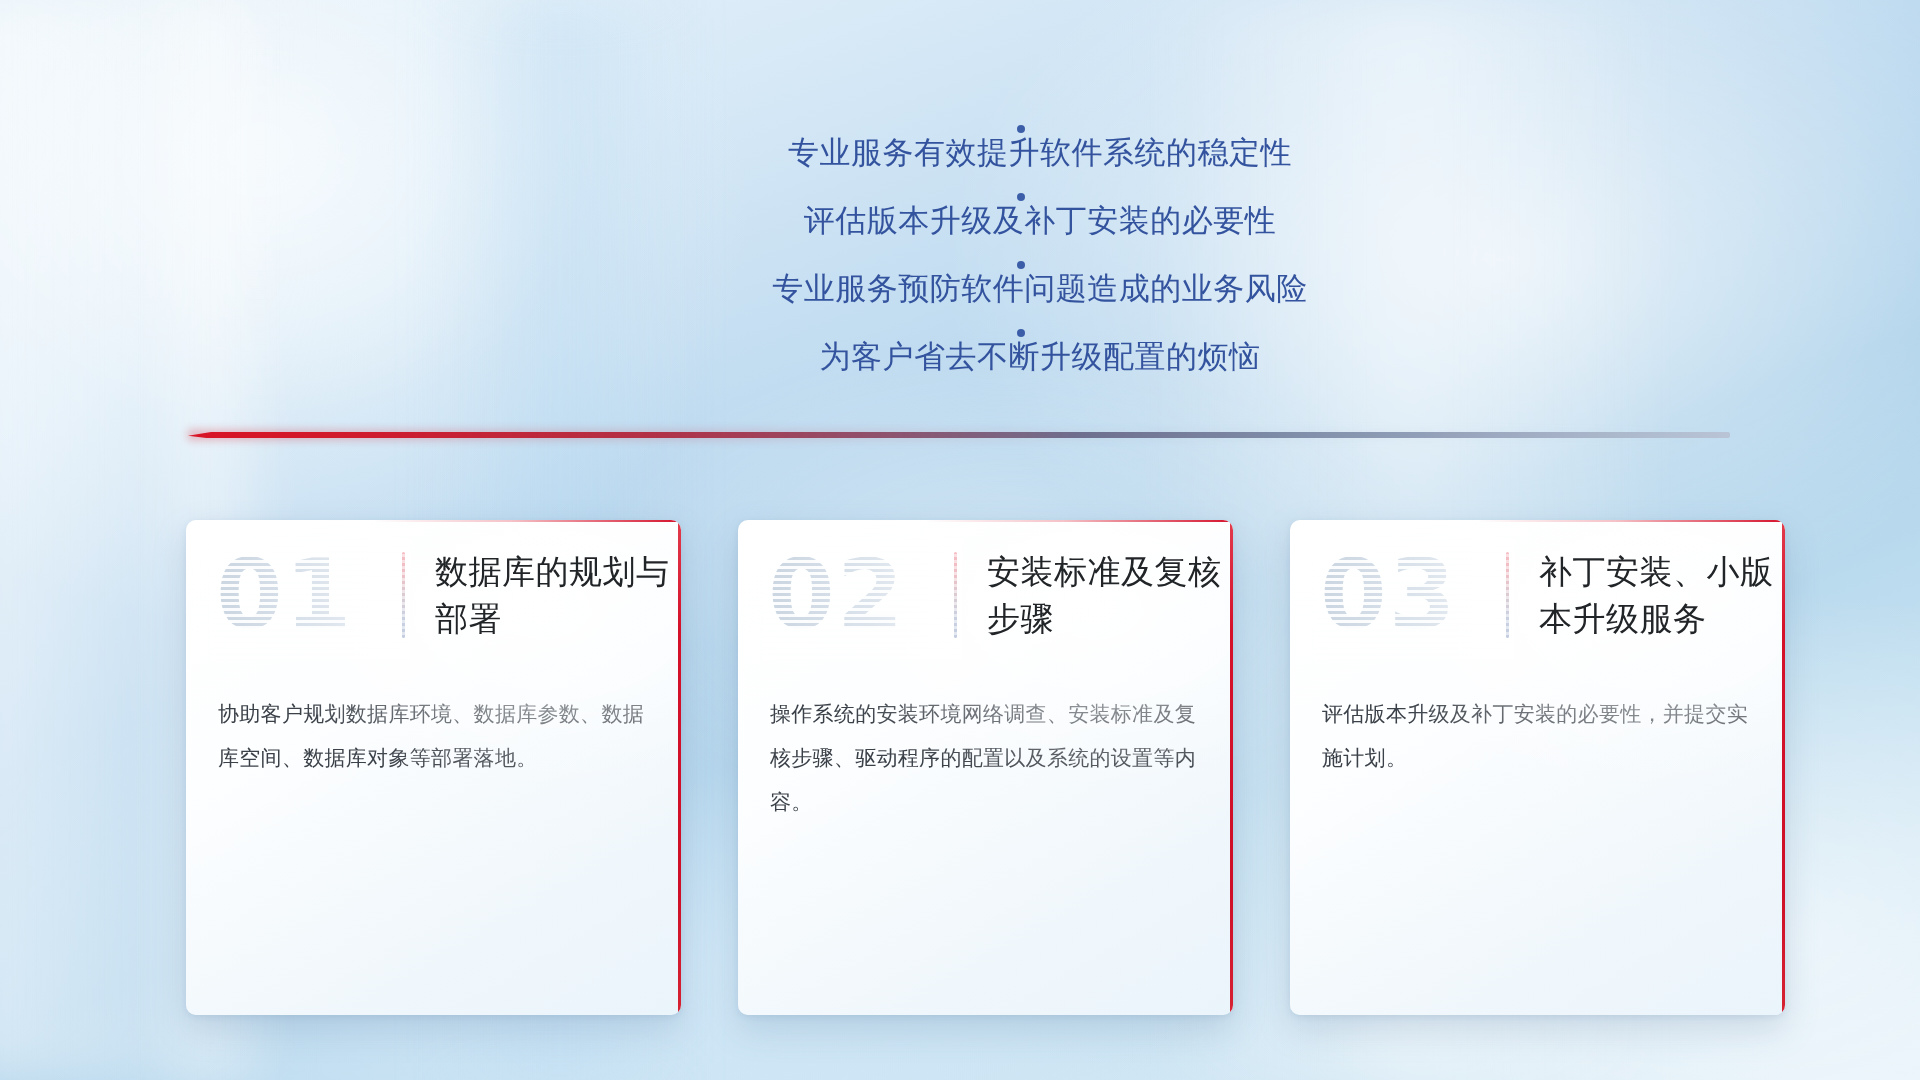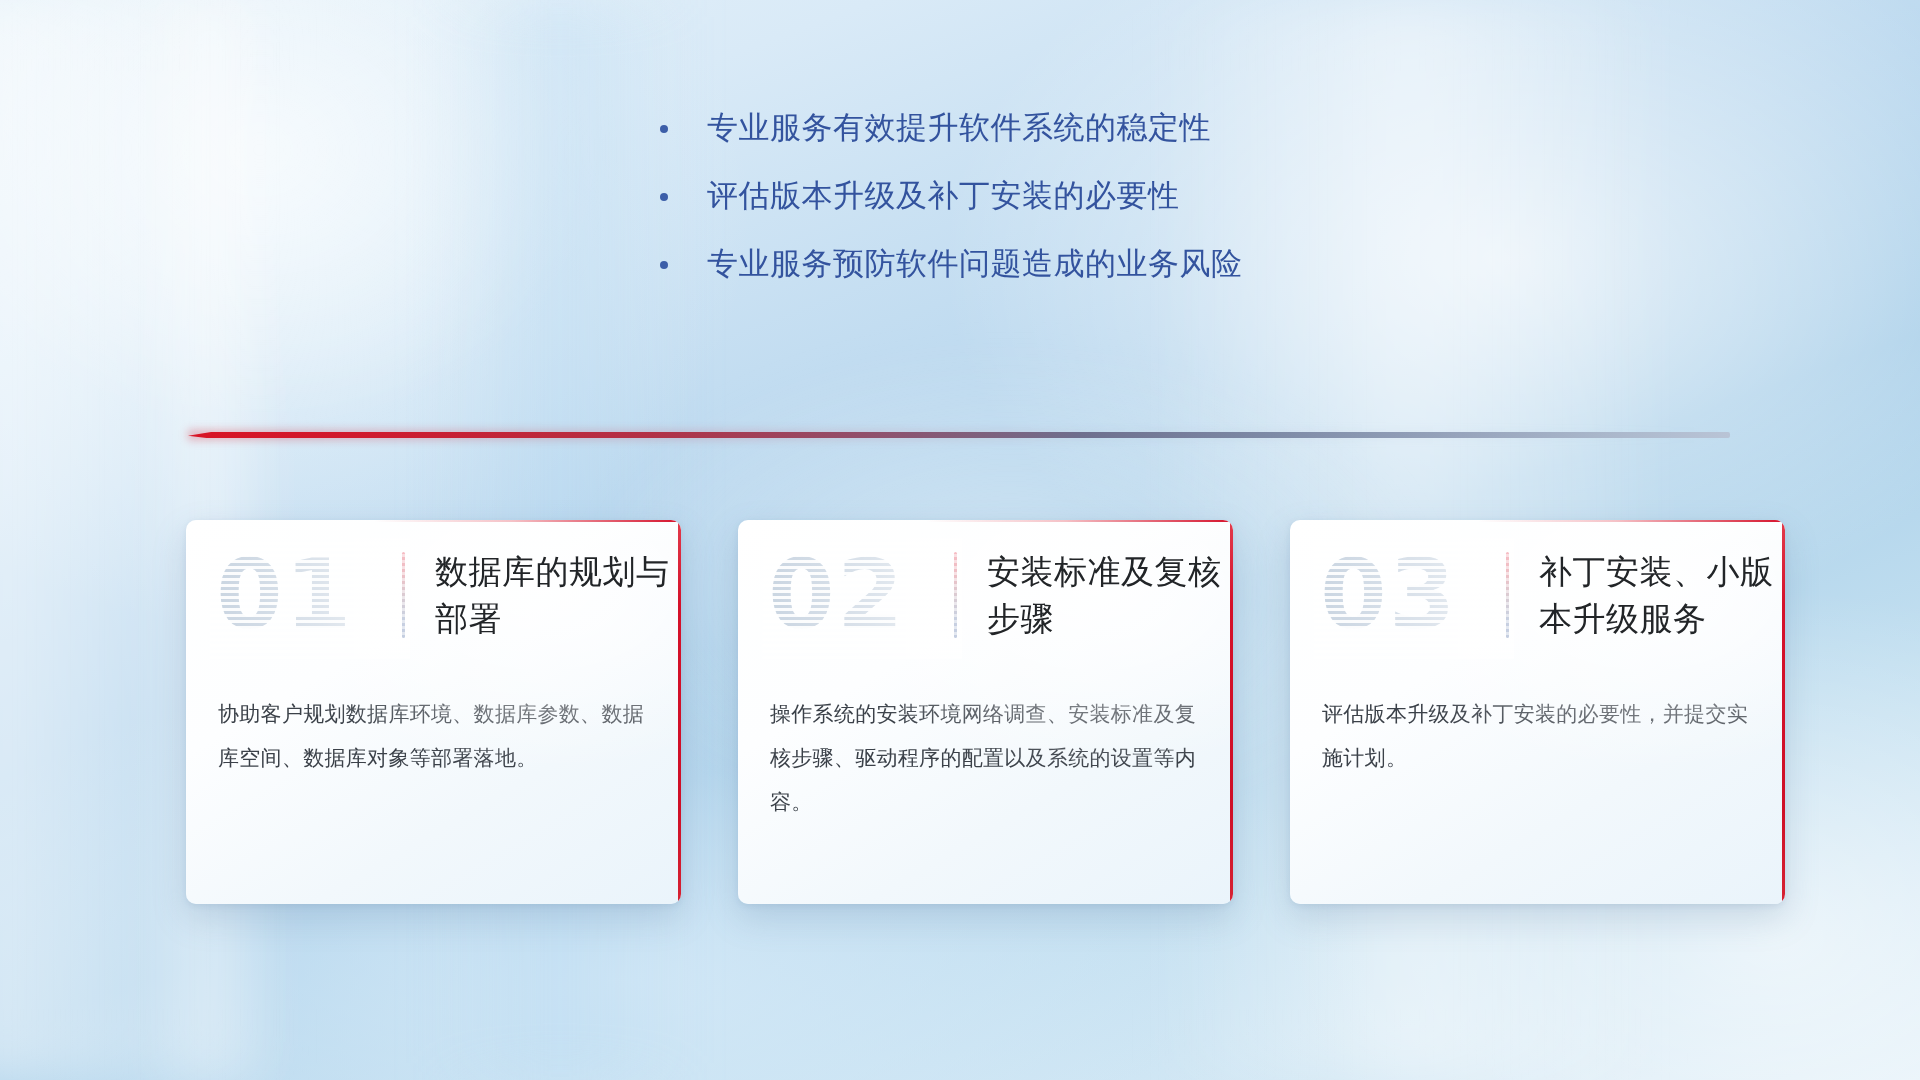--- a/index.html
+++ b/index.html
@@ -62,23 +62,24 @@
 
   
   #bullet-list {
     position: absolute;
     left: 660px;
     top: 108px;
     width: 760px;
   }
   .bullet-row {
     display: flex;
-    align-items: flex-start;
+    align-items: center;
     margin-bottom: 28px;
     height: 40px;
+    flex-direction: column;
   }
   .bullet-dot {
     width: 8px; height: 8px;
     border-radius: 50%;
     background: #3c5ea8;
     margin-top: 17px;
     margin-right: 39px;
     flex: 0 0 auto;
   }
   .bullet-text {
@@ -129,21 +130,21 @@
     position: absolute;
     left: 186px;
     top: 520px;
     width: 1600px;
     display: flex;
     gap: 57px;
   }
   .card {
     position: relative;
     width: 495px;
-    height: 384px;
+    height: 495px;
     border-radius: 10px;
     background: linear-gradient(150deg, #ffffff 0%, #fdfeff 35%, #f2f8fc 68%, #eaf4fb 100%);
     box-shadow: 0 14px 34px rgba(90,125,160,0.22), 0 2px 6px rgba(90,125,160,0.14);
     overflow: hidden;
   }
   
   .card .edge-right {
     position: absolute;
     right: 0; top: 0;
     width: 3px; height: 100%;
@@ -250,20 +251,24 @@
       <span class="bullet-text">专业服务有效提升软件系统的稳定性</span>
     </div>
     <div class="bullet-row">
       <span class="bullet-dot"></span>
       <span class="bullet-text">评估版本升级及补丁安装的必要性</span>
     </div>
     <div class="bullet-row">
       <span class="bullet-dot"></span>
       <span class="bullet-text">专业服务预防软件问题造成的业务风险</span>
     </div>
+    <div class="bullet-row">
+      <span class="bullet-dot"></span>
+      <span class="bullet-text">为客户省去不断升级配置的烦恼</span>
+    </div>
   </div>
 
   <div id="divider">
     <div class="shine"></div>
     <div class="bar"></div>
   </div>
 
   <div id="cards">
 
     <div class="card">

